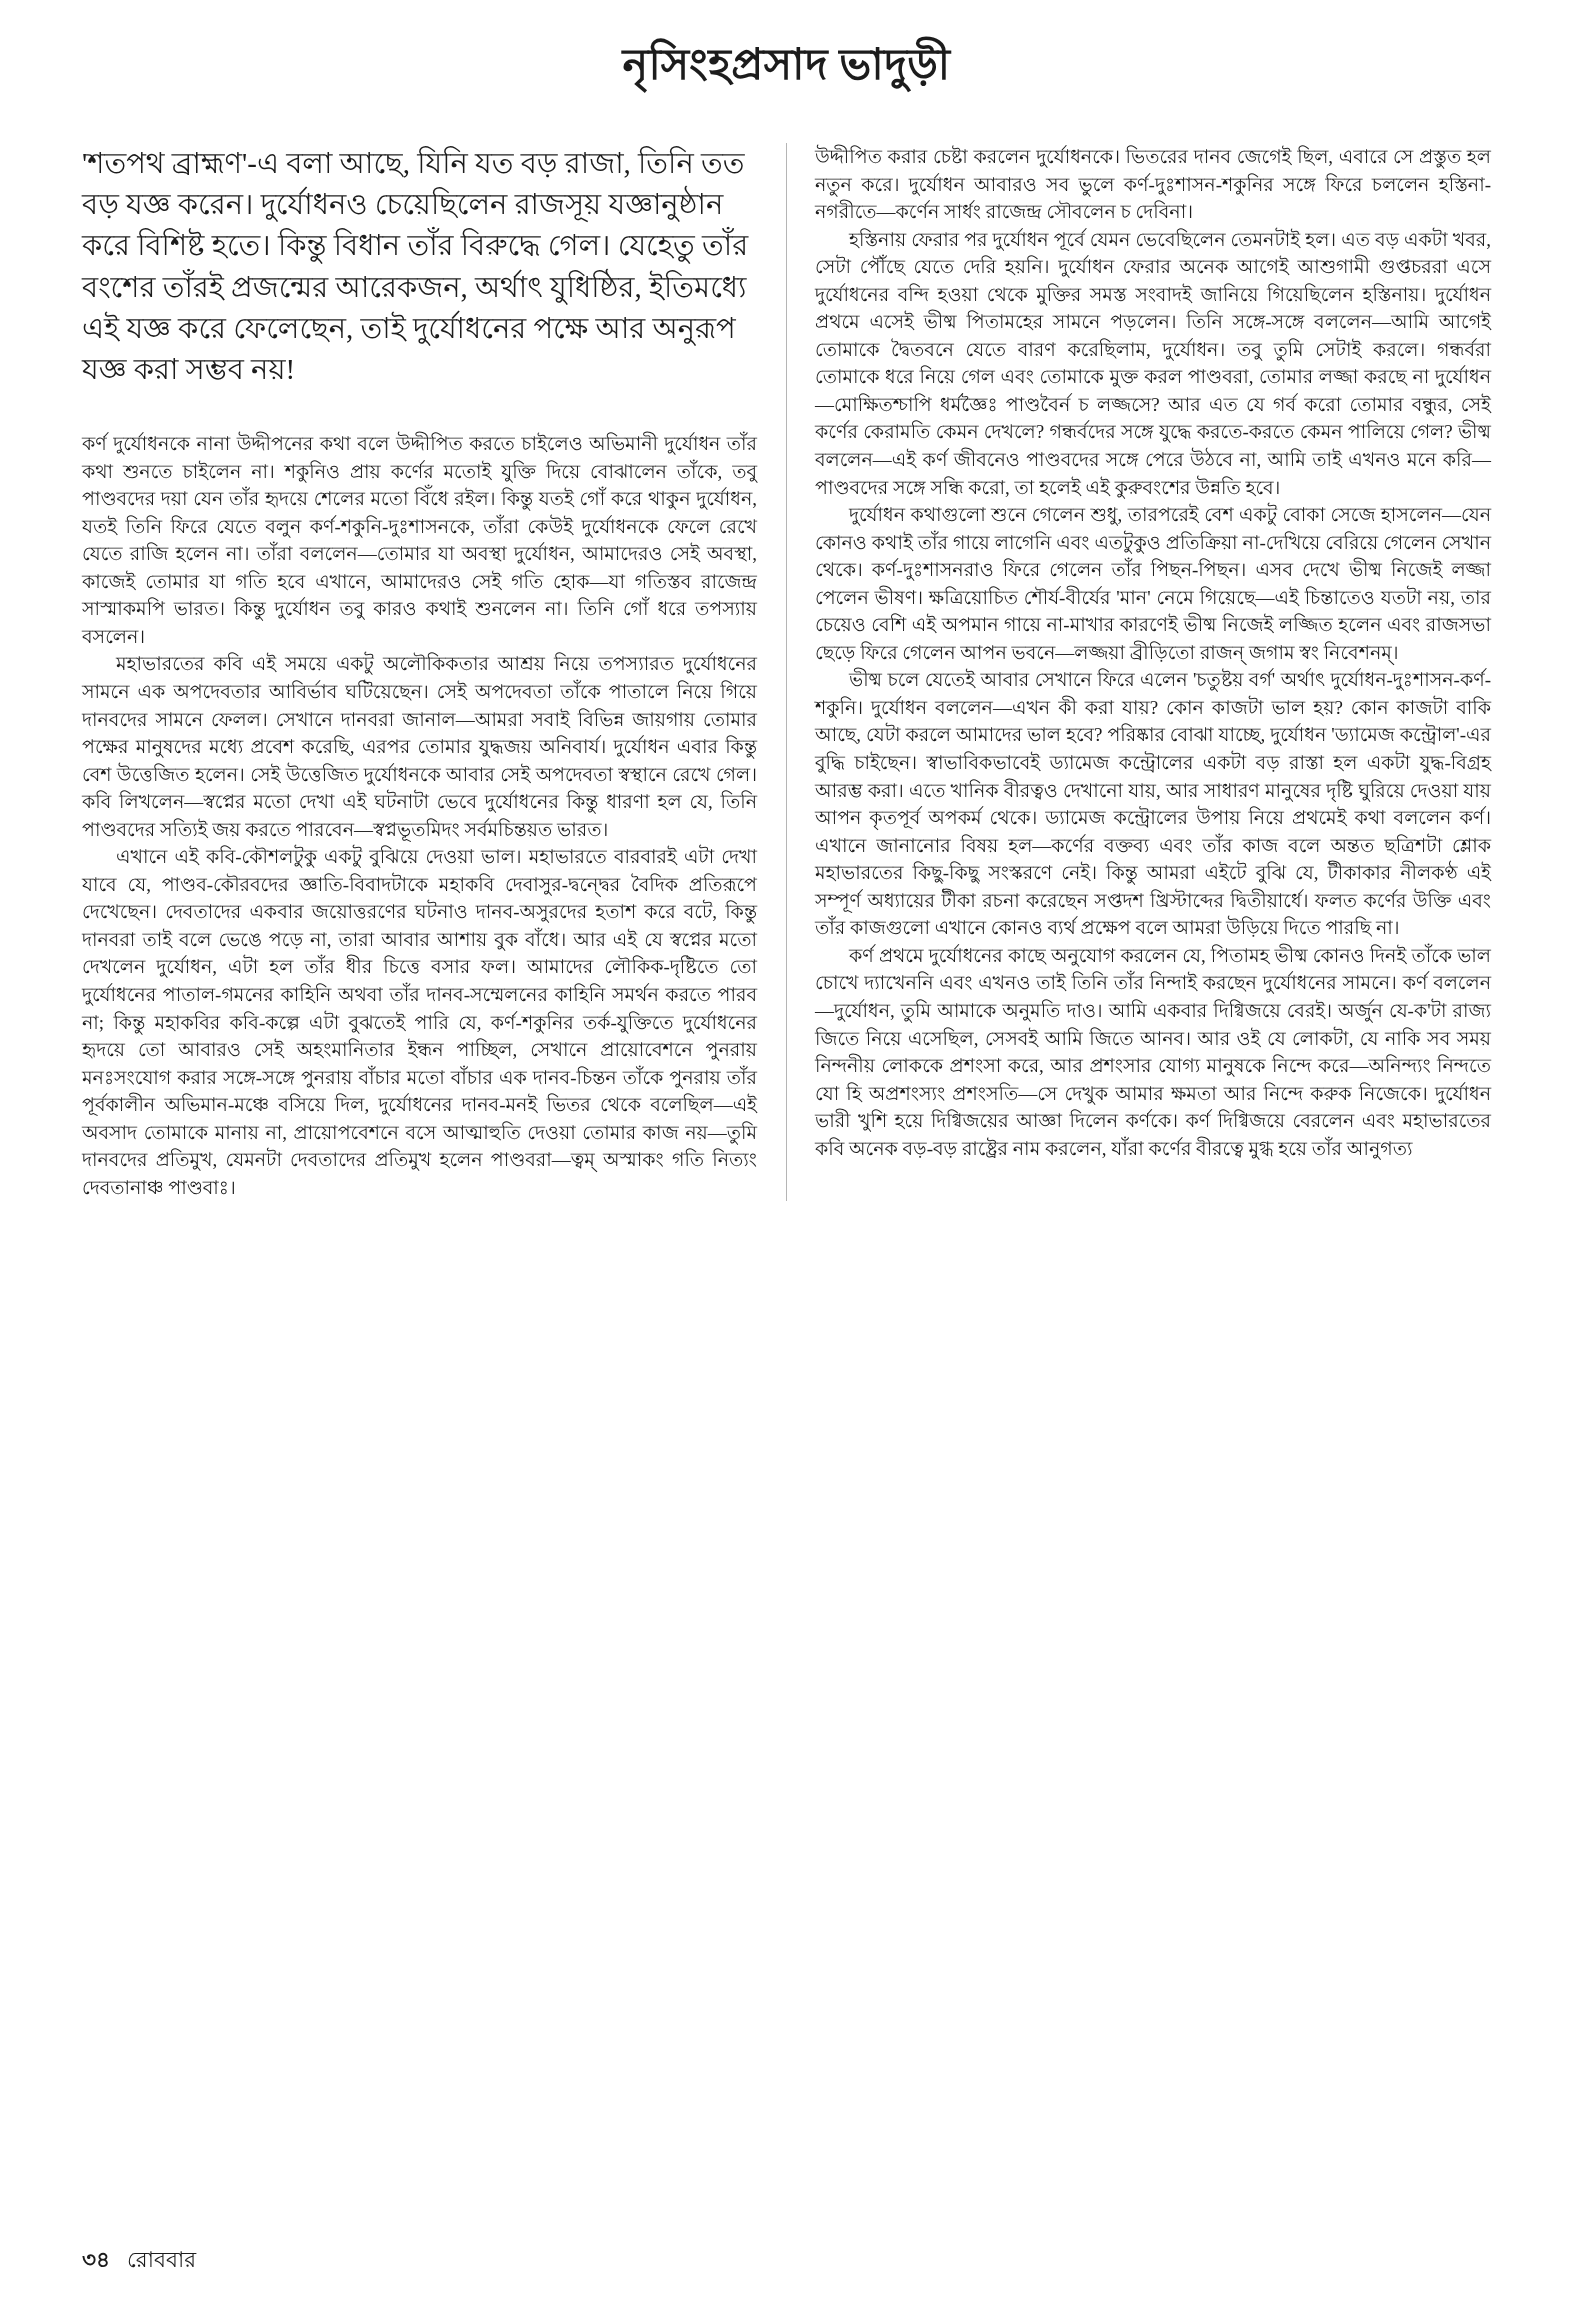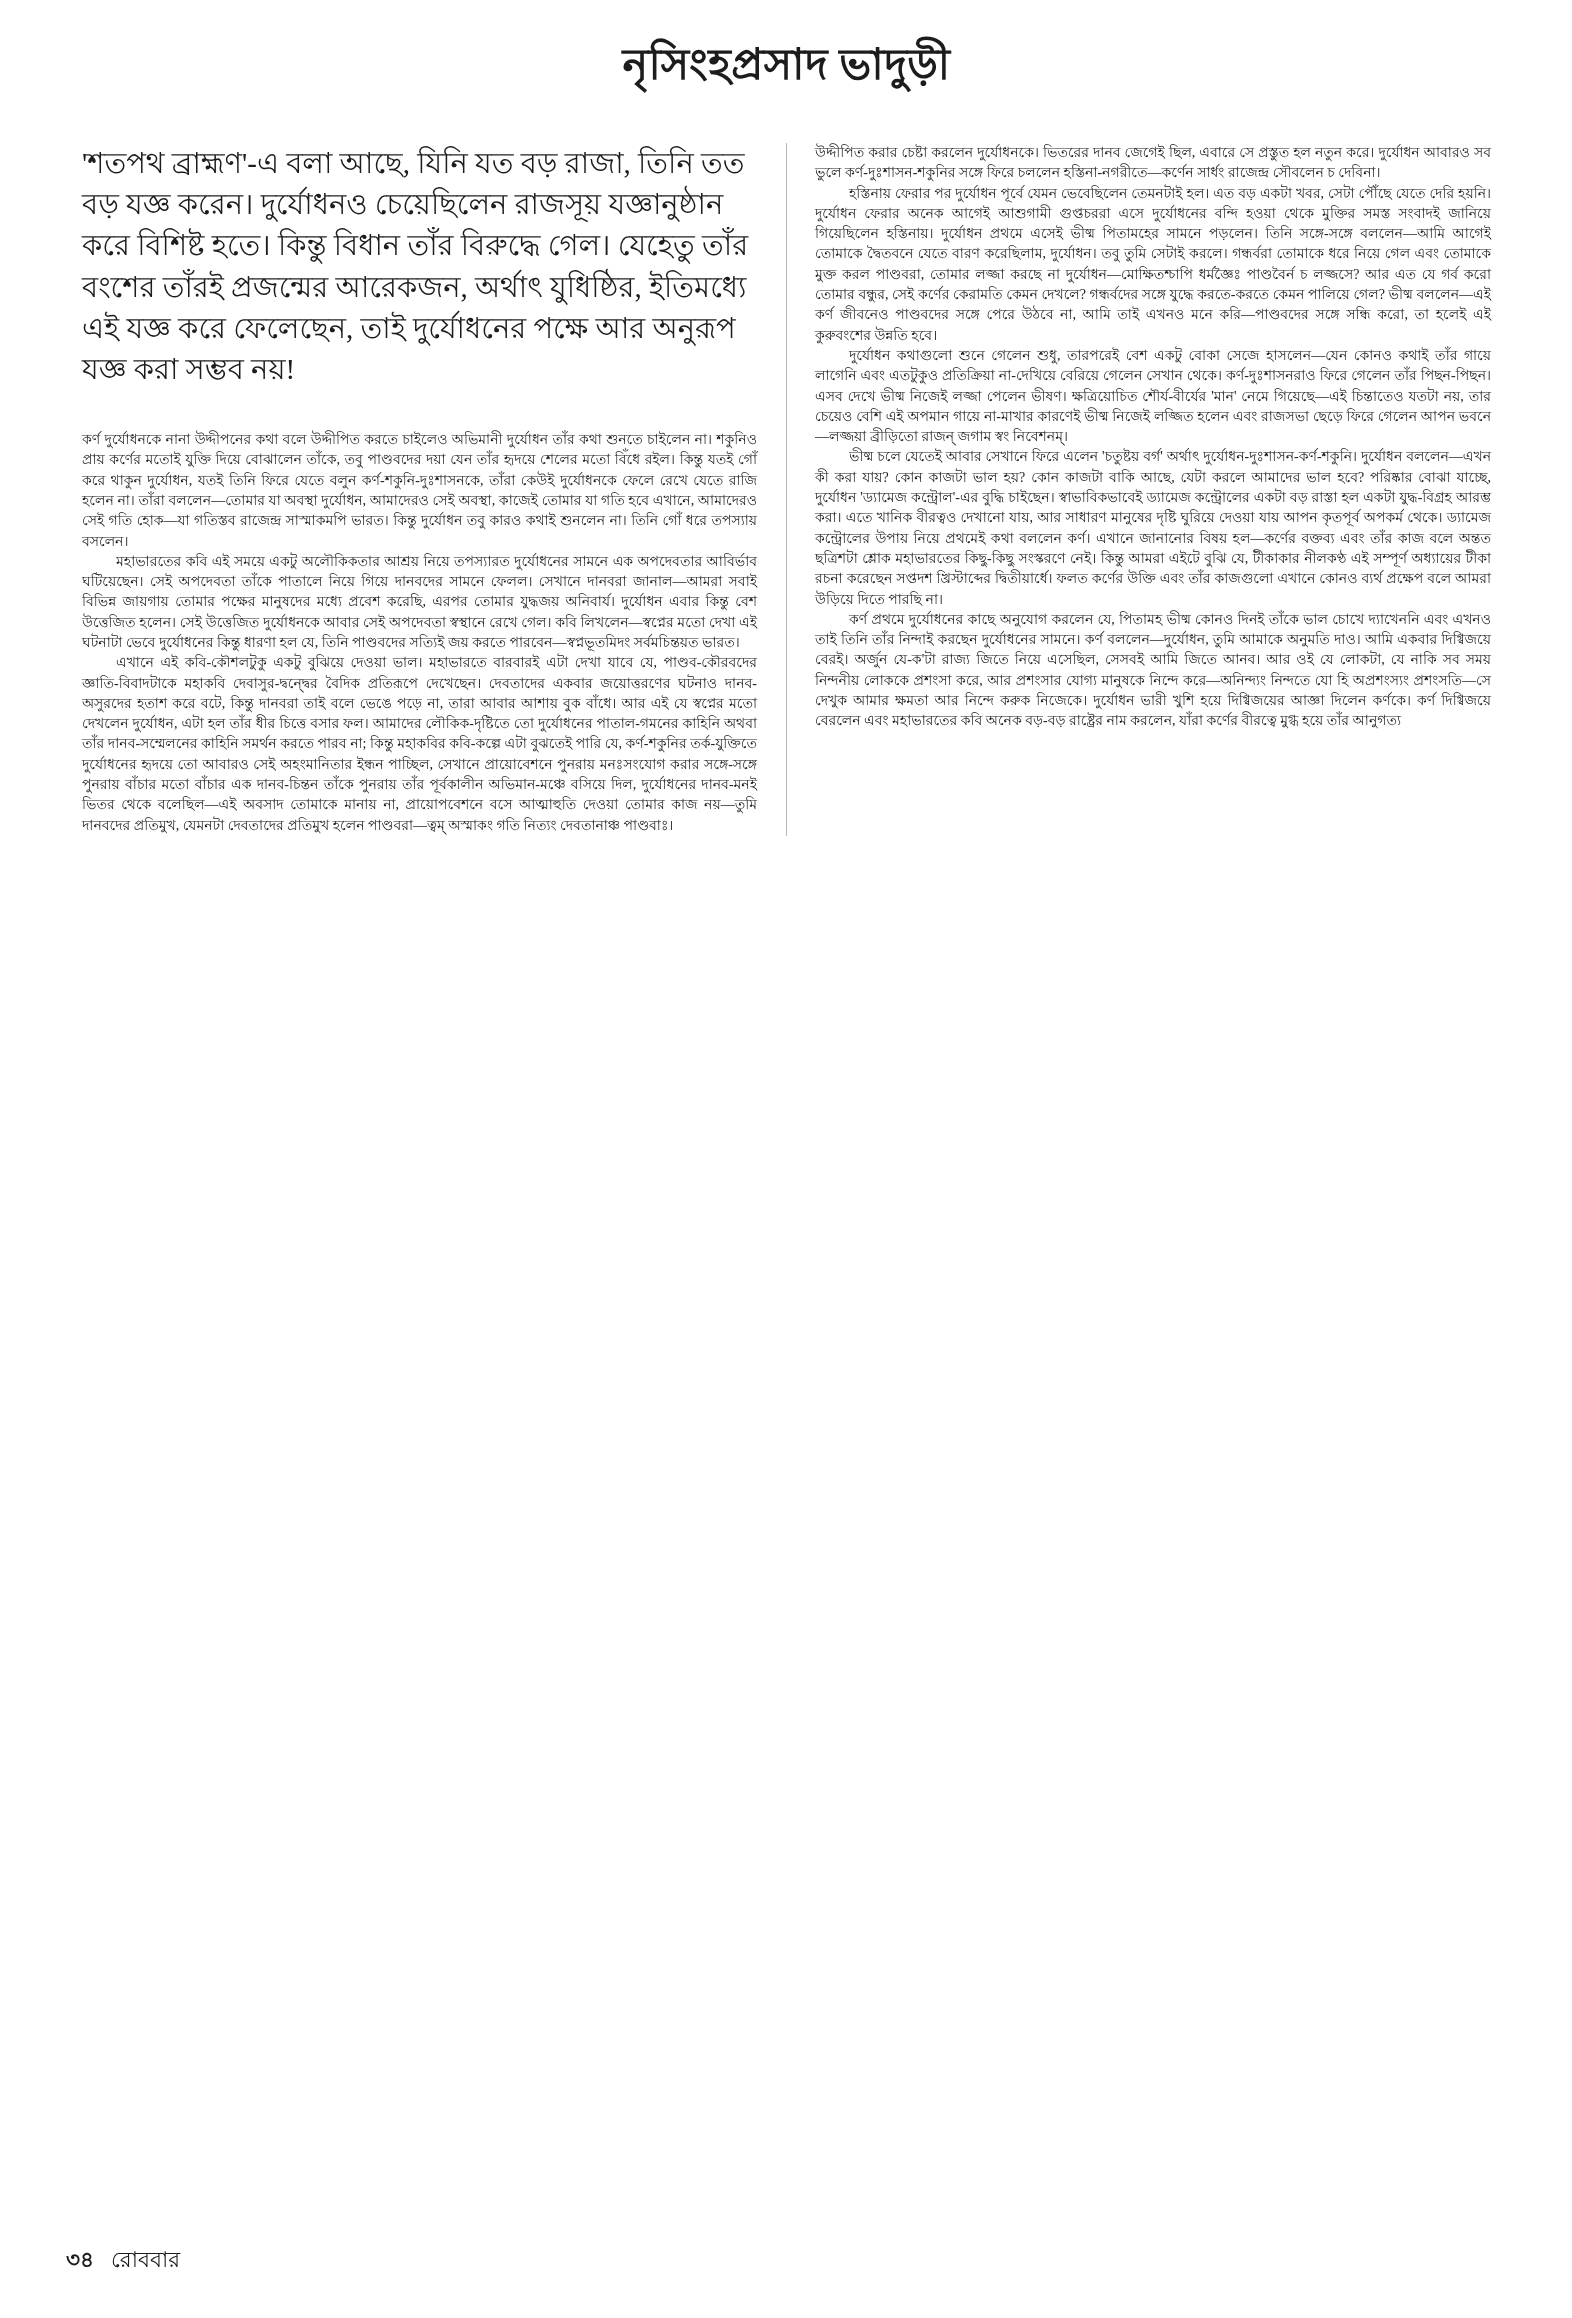--- a/index.html
+++ b/index.html
@@ -53,31 +53,31 @@
   .col-right {
     padding-left: 28.5px;
   }
   .lede {
     font-size: 29px;
     line-height: 1.42;
     margin: 0 0 40px 0;
     text-align: left;
   }
   p.body {
-    font-size: 14px;
+    font-size: 19px;
     line-height: 1.45;
     text-align: justify;
     margin: 0;
   }
   p.body.indent {
     text-indent: 34px;
   }
   .footer {
     position: absolute;
-    left: 66px;
+    left: 82px;
     bottom: 40px;
     font-size: 21.6px;
     display: flex;
     align-items: baseline;
     gap: 17px;
   }
   .footer .page-number {
     font-weight: 700;
   }
 </style>

